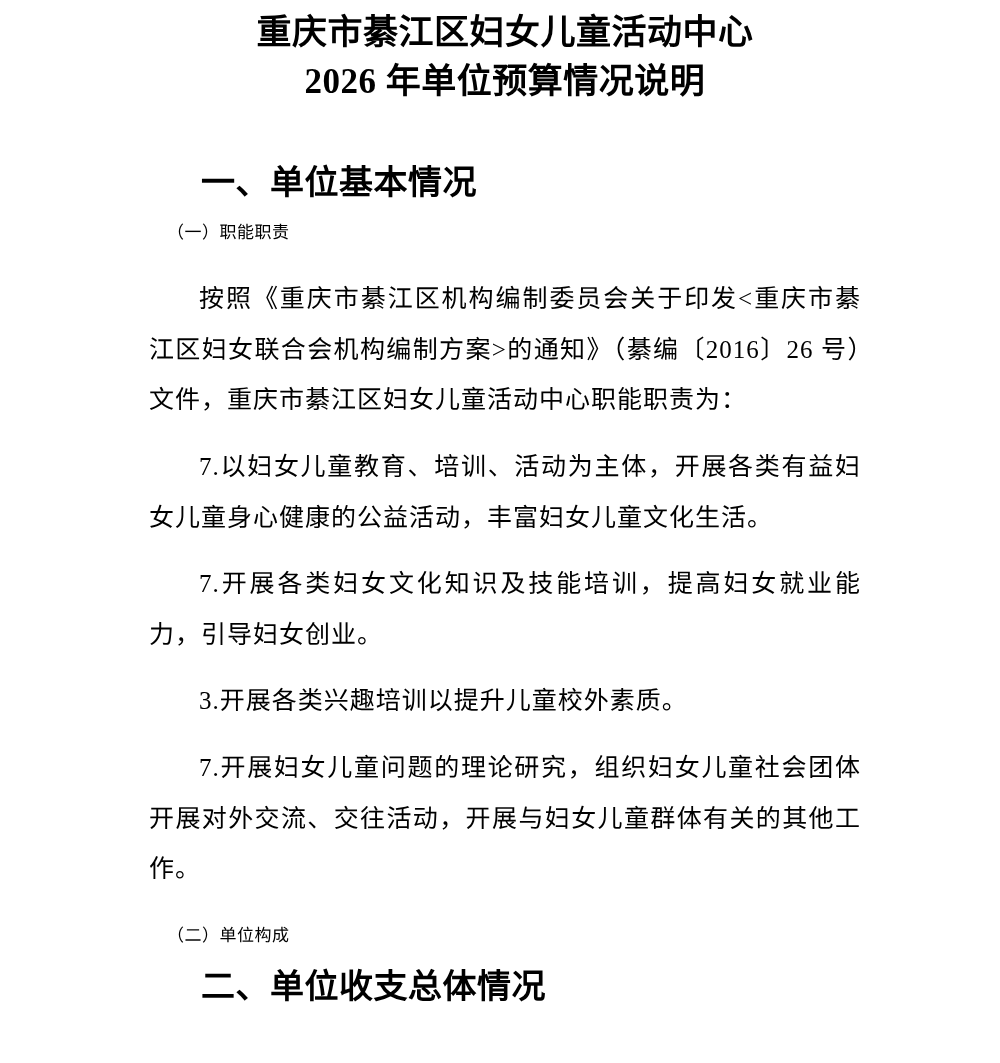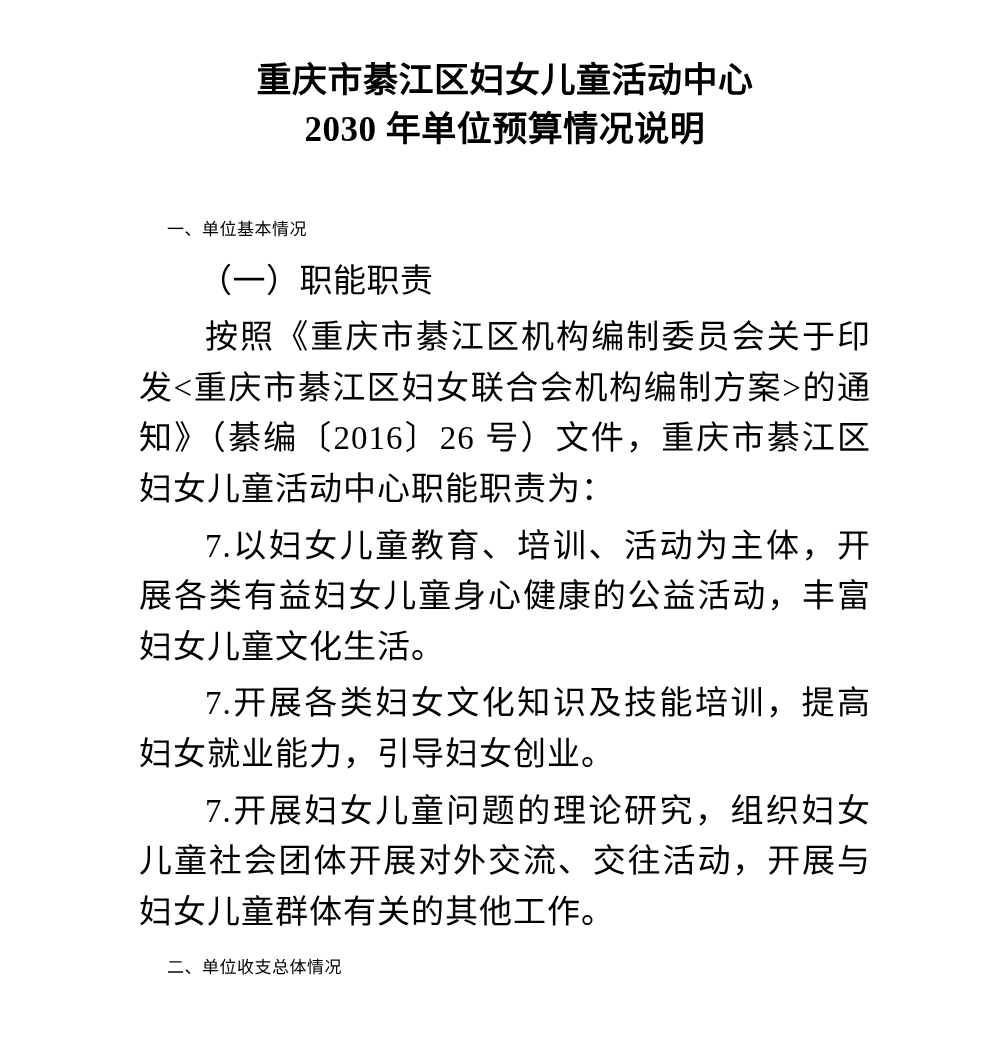--- a/index.html
+++ b/index.html
@@ -20,76 +20,77 @@
     width: 744px;
   }
   .doc-title {
     padding-top: 8px;
     font-family: "Liberation Serif", "DejaVu Serif", serif;
     font-weight: bold;
     font-size: 35px;
     line-height: 49px;
     text-align: center;
     letter-spacing: 0.5px;
-    margin-top: 48px;
   }
   .h-major {
     font-family: "Liberation Sans", "DejaVu Sans", sans-serif;
-    font-weight: normal;
-    font-size: 17px;
+    font-weight: bold;
+    font-size: 34px;
     line-height: 50.6px;
     text-indent: 2em;
     letter-spacing: 0.5px;
     margin: 0;
   }
   .first-block {
     margin-top: 51px;
   }
   .h-sub {
     font-family: "Liberation Serif", "DejaVu Serif", serif;
     font-weight: normal;
-    font-size: 33px;
+    font-size: 17px;
     line-height: 50.6px;
     text-indent: 2em;
     letter-spacing: 0.5px;
     margin: 0;
   }
   .para {
     font-family: "Liberation Serif", "DejaVu Serif", serif;
-    font-size: 33px;
+    font-size: 25px;
     line-height: 50.6px;
     text-indent: 2em;
     text-align: justify;
     text-justify: inter-character;
     letter-spacing: 1px;
-    margin: 6px;
+    margin: 16px;
   }
 </style>
 </head>
 <body>
 
 <div class="page">
   <div class="content">
 
     <div class="doc-title">
       <div>重庆市綦江区妇女儿童活动中心</div>
-      <div>2030 年单位预算情况说明</div>
+      <div>2026 年单位预算情况说明</div>
     </div>
 
     <p class="h-major first-block">一、单位基本情况</p>
 
     <p class="h-sub">（一）职能职责</p>
 
     <p class="para">按照《重庆市綦江区机构编制委员会关于印发&lt;重庆市綦江区妇女联合会机构编制方案&gt;的通知》（綦编〔2016〕26 号）文件，重庆市綦江区妇女儿童活动中心职能职责为：</p>
 
     <p class="para">7.以妇女儿童教育、培训、活动为主体，开展各类有益妇女儿童身心健康的公益活动，丰富妇女儿童文化生活。</p>
 
     <p class="para">7.开展各类妇女文化知识及技能培训，提高妇女就业能力，引导妇女创业。</p>
 
+    <p class="para">3.开展各类兴趣培训以提升儿童校外素质。</p>
 
     <p class="para">7.开展妇女儿童问题的理论研究，组织妇女儿童社会团体开展对外交流、交往活动，开展与妇女儿童群体有关的其他工作。</p>
 
+    <p class="h-sub">（二）单位构成</p>
 
 
     <p class="h-major">二、单位收支总体情况</p>
 
   </div>
 </div>
 
 </body></html>

